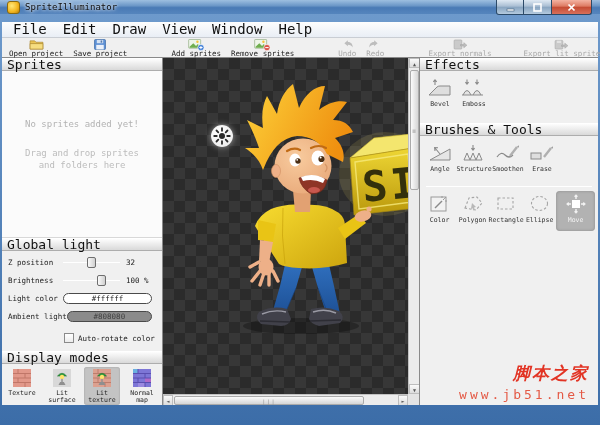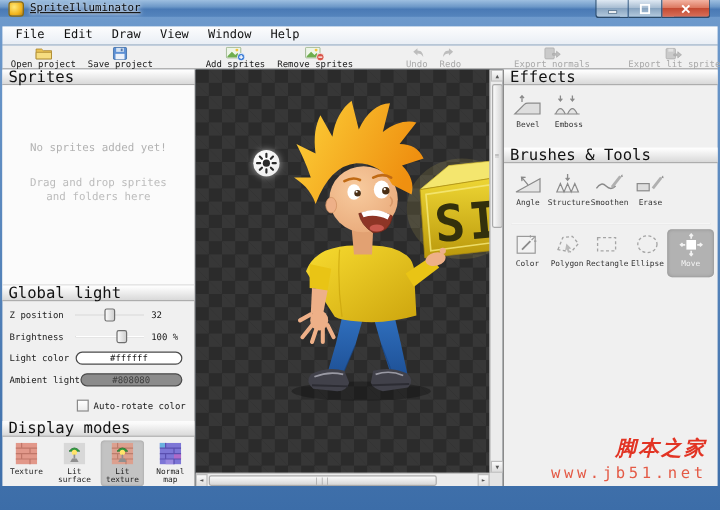--- a/index.html
+++ b/index.html
@@ -4,37 +4,37 @@
 <style>
   * { margin:0; padding:0; box-sizing:border-box; user-select:none; }
   html,body { width:600px; height:425px; }
   body { font-family:"DejaVu Sans Mono", monospace; font-size:8px; color:#1a1a1a; background:#888; }
 
   #window { position:relative; width:600px; height:425px; background:linear-gradient(#6f9bcd,#3c6da8); overflow:hidden; }
 
   
   .titlebar { position:absolute; left:0; top:0; width:600px; height:14px;
     background:linear-gradient(#9ebfe0 0%, #6d98c8 40%, #4a7ab5 55%, #5585bd 100%);
-    display:flex; align-items:center;text-decoration:underline; }
+    display:flex; align-items:center; }
   .app-icon { width:13px; height:13px; margin:0 5px 0 7px; border-radius:3px;
     background:radial-gradient(circle at 35% 35%, #ffe97a, #f2b51e 60%, #b87f10); border:1px solid #8a6a10; }
   .title-text { font-size:9px; color:#0c0c0c; text-shadow:0 0 3px rgba(255,255,255,.95), 0 0 5px rgba(255,255,255,.8); }
   .win-controls { position:absolute; right:8px; top:0; display:flex; }
   .win-btn { height:15px; border:1px solid #2c4a68; border-top:none; display:flex; align-items:center; justify-content:center;
     background:linear-gradient(#dfe9f3, #a9bed3 45%, #88a4c0 50%, #b4cade); }
   .win-btn.min { width:28px; border-radius:0 0 0 3px; }
   .win-btn.max { width:27px; border-left:none; border-right:none; }
   .win-btn.close { width:41px; border-radius:0 0 3px 0;
     background:linear-gradient(#f3b3a2, #dd7a62 45%, #c44a32 50%, #d8705a); }
   .win-glyph { display:block; }
 
   
   .menubar { position:absolute; left:2px; top:22px; width:596px; height:16px;
     background:linear-gradient(#fdfdfd,#e9eef5); border-bottom:1px solid #c9cdd3; display:flex; align-items:center; padding-left:3px; }
-  .menu-item { padding:0 8px; font-size:10px; line-height:15px; color:#111; }
+  .menu-item { padding:0 8px; font-size:14px; line-height:15px; color:#111; }
 
   
   .toolbar { position:absolute; left:2px; top:38px; width:596px; height:20px;
     background:#f0f0f0; border-bottom:1px solid #8a8a8a; display:flex; align-items:stretch; padding:0 2px; }
   .tbtn { display:flex; flex-direction:column; align-items:center; justify-content:flex-start; padding:1px 5px 0 5px; }
   .tbtn .ticon { height:11px; display:flex; align-items:center; }
   .tbtn .tlabel { font-size:7.5px; line-height:8px; margin-top:0px; color:#1a1a1a; white-space:nowrap;text-align:right; }
   .tbtn.disabled .tlabel { color:#a9a9a9; }
   .tspacer { flex:0 0 16px; } .tspacer.w2{ flex-basis:22px; } .tspacer.w3{ flex-basis:34px; }
 

